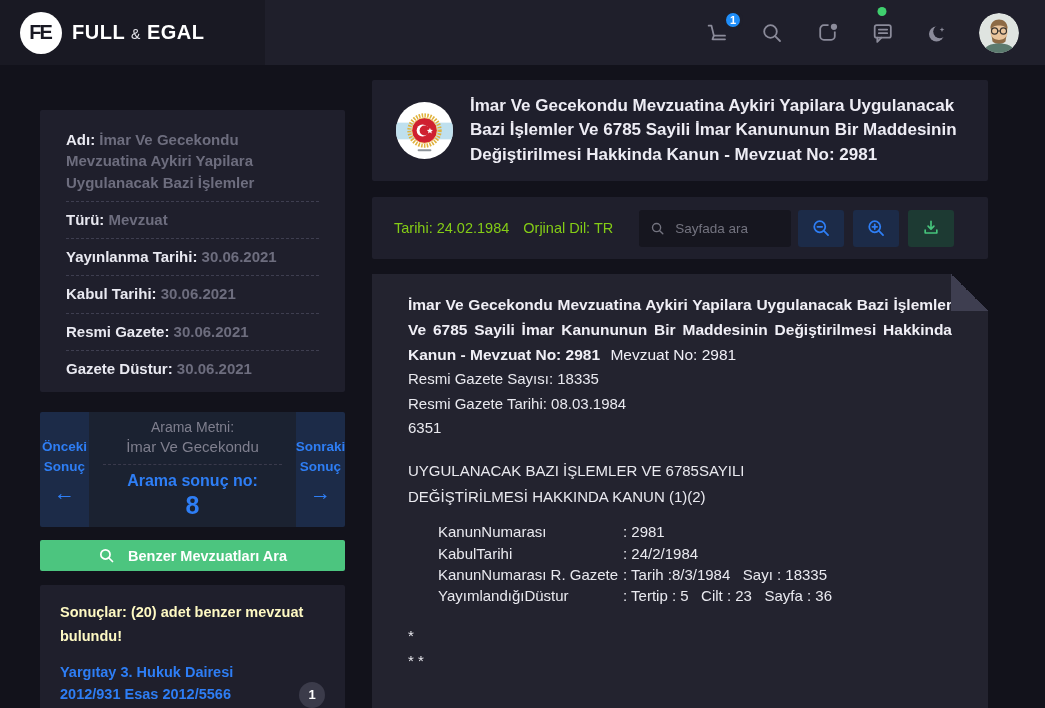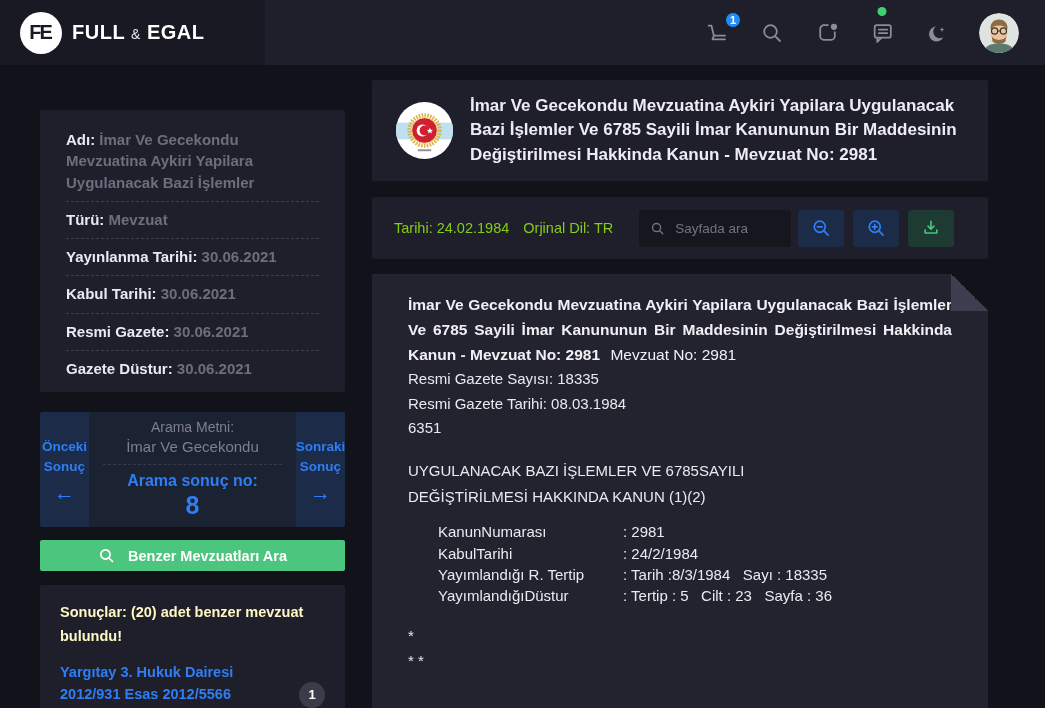--- a/index.html
+++ b/index.html
@@ -319,21 +319,21 @@
 
       <div class="doc-row">
         <span class="k">KanunNumarası</span>
         <span class="v">: 2981</span>
       </div>
       <div class="doc-row">
         <span class="k">KabulTarihi</span>
         <span class="v">: 24/2/1984</span>
       </div>
       <div class="doc-row">
-        <span class="k">Yayımlandığı R. Tertip</span>
+        <span class="k">KanunNumarası R. Gazete</span>
         <span class="v">: Tarih :8/3/1984   Sayı : 18335</span>
       </div>
       <div class="doc-row">
         <span class="k">YayımlandığıDüstur</span>
         <span class="v">: Tertip : 5   Cilt : 23   Sayfa : 36</span>
       </div>
 
       <div class="doc-gap"></div>
 
       <div class="doc-foot">

